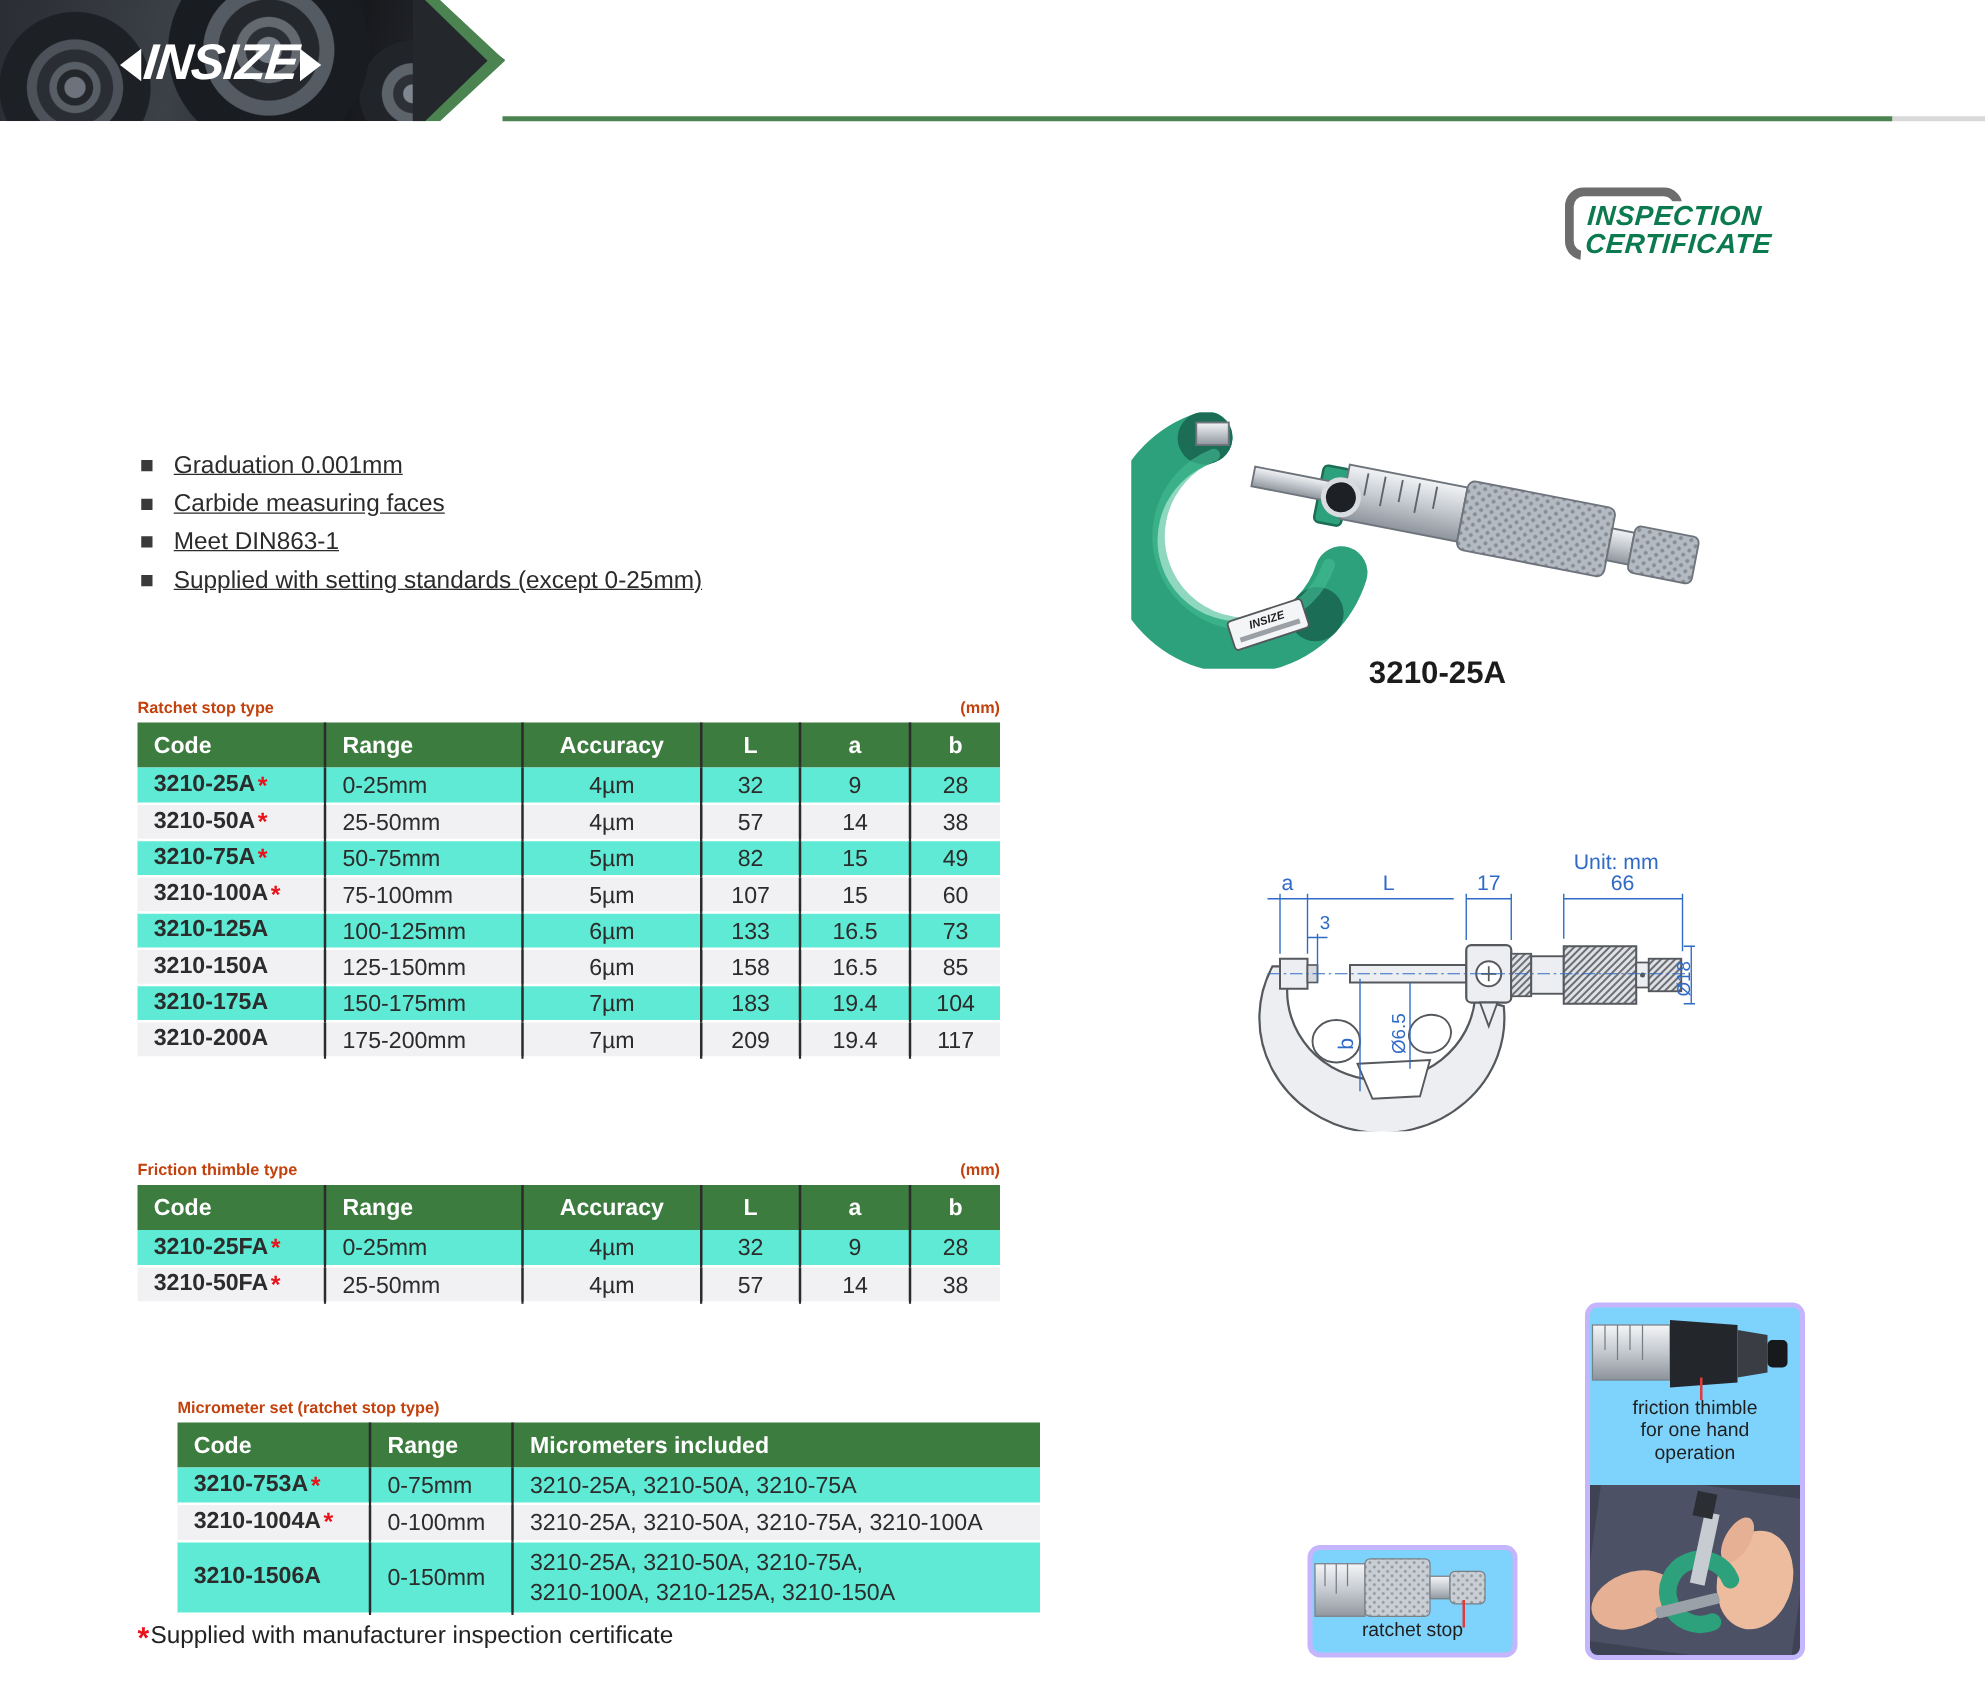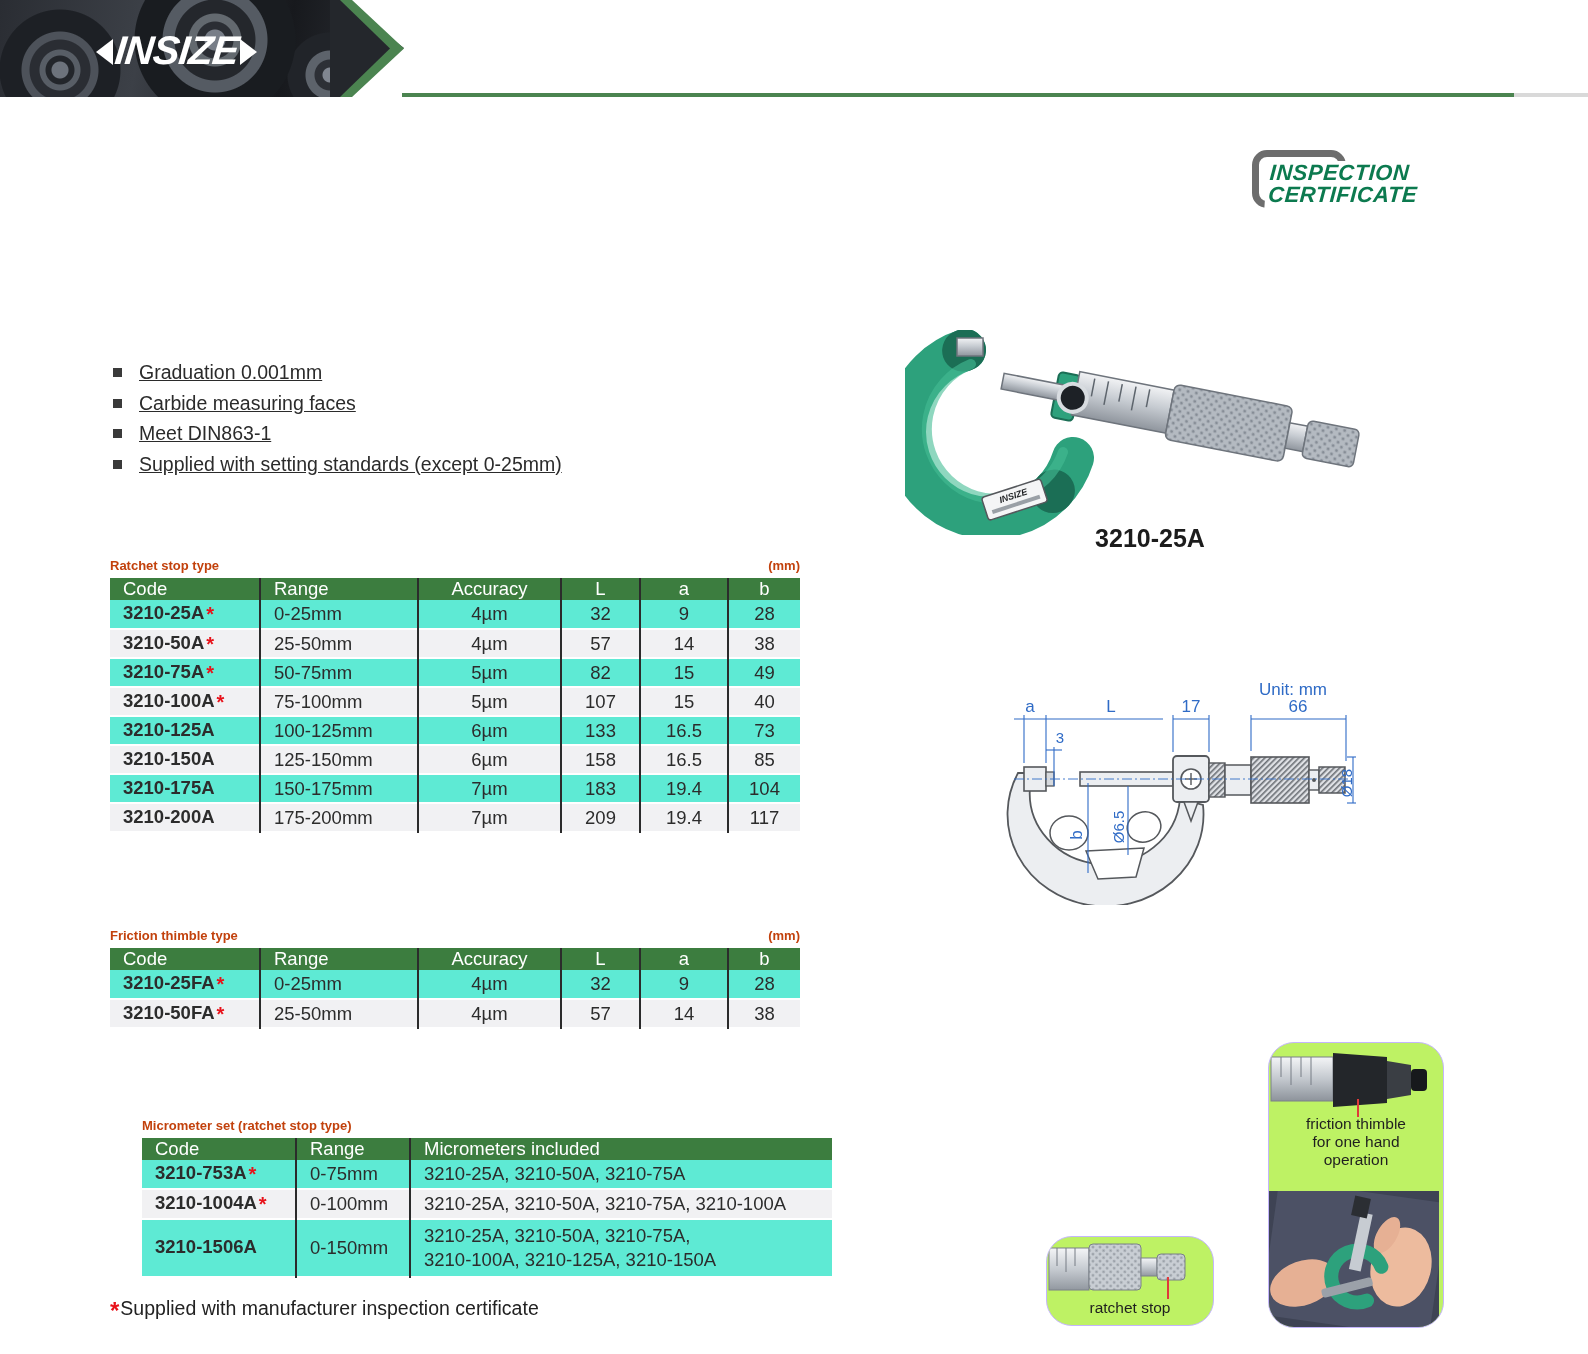--- a/index.html
+++ b/index.html
@@ -41,21 +41,21 @@
 
   
   .product{ position:absolute; left:905px; top:330px; width:490px; height:205px; }
   .product-caption{ position:absolute; left:1040px; top:524px; width:220px; text-align:center; font-size:25px; font-weight:bold; color:#1c1c1c; }
 
   
   .tbl-wrap{ position:absolute; left:110px; width:690px; }
   .tbl-label{ font-size:13px; font-weight:bold; color:#c2410c; margin-bottom:5px; }
   .tbl-label .unit{ float:right; }
   table{ border-collapse:collapse; width:690px; table-layout:fixed; font-size:18.5px; color:#2c2c2c; }
-  th{ background:#3c7d3f; color:#fff; font-weight:normal; height:22px; text-align:center; }
+  th{ background:#3c7d3f; color:#fff; font-weight:bold; height:36px; text-align:center; }
   td{ height:29px; text-align:center; }
   th.al, td.al{ text-align:left; padding-left:13px; }
   td + td, th + th{ border-left:2px solid #2b2b2b; }
   tr.dark td{ background:#5eead4; }
   tr.light td{ background:#f1f1f3; }
   tbody tr{ border-bottom:2px solid #ffffff; }
   td.code{ font-weight:bold; }
   .star{ color:#e8121a; font-weight:bold; font-size:20px; vertical-align:-2px; padding-left:2px; }
   .pre{ white-space:pre-line; line-height:1.28; padding-top:2px; padding-bottom:2px; }
 
@@ -64,21 +64,21 @@
   #tbl-set{ top:1118px;padding-left:32px; }
   #tbl-set table{ font-size:18.5px; }
 
   .footnote{ position:absolute; left:108px; top:1297px; font-size:19.5px; color:#222; }
   .footnote .star{ font-size:24px; vertical-align:-4px; padding-right:1px; }
 
   
   .diagram{ position:absolute; left:948px; top:655px; width:410px; height:250px; }
 
   
-  .card{ position:absolute; background:#bef264; border:1px solid #c4b5fd; border-radius:26px; overflow:hidden; }
+  .card{ position:absolute; background:#7dd3fc; border:4px solid #c4b5fd; border-radius:10px; overflow:hidden; }
   #card-friction{ left:1268px; top:1042px; width:176px; height:286px; }
   #card-ratchet{ left:1046px; top:1236px; width:168px; height:90px; }
   .card .cap{ position:absolute; width:100%; text-align:center; font-size:15.5px; color:#1f1f1f; line-height:1.15; }
   #card-friction .cap{ top:72px; }
   #card-ratchet .cap{ bottom:8px; }
   .redline{ position:absolute; width:2px; background:#e03a3a; }
 </style>
 </head>
 <body>
 
@@ -208,21 +208,21 @@
             <td>82</td>
             <td>15</td>
             <td>49</td>
           </tr>
         <tr class="light">
             <td class="al code"><span>3210-100A</span><span class="star">*</span></td>
             <td class="al">75-100mm</td>
             <td>5µm</td>
             <td>107</td>
             <td>15</td>
-            <td>40</td>
+            <td>60</td>
           </tr>
         <tr class="dark">
             <td class="al code"><span>3210-125A</span><span class="star"></span></td>
             <td class="al">100-125mm</td>
             <td>6µm</td>
             <td>133</td>
             <td>16.5</td>
             <td>73</td>
           </tr>
         <tr class="light">

